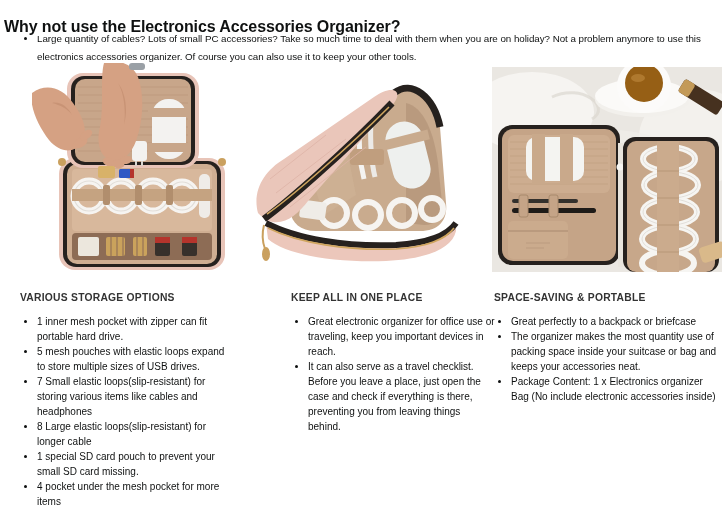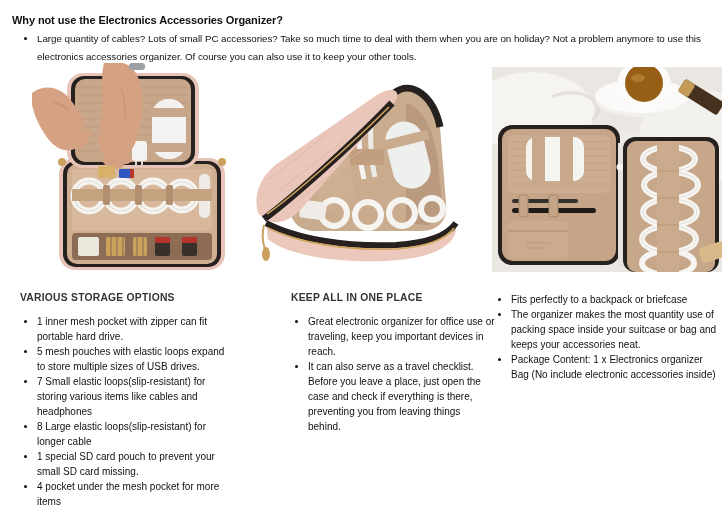--- a/index.html
+++ b/index.html
@@ -1,18 +1,18 @@
 <!DOCTYPE html>
 <html><head>
 <meta charset="utf-8">
 <style>
   html,body{margin:0;padding:0;background:#fff;}
   #page{position:relative;width:722px;height:512px;background:#ffffff;overflow:hidden;
         font-family:"Liberation Sans", sans-serif;color:#0f1111;}
-  .title{position:absolute;left:12px;top:5px;font-size:11px;font-weight:700;
+  .title{position:absolute;left:4px;top:5px;font-size:16px;font-weight:700;
          letter-spacing:-0.1px;color:#0f1111;}
   .intro{position:absolute;left:18px;top:30px;width:694px;margin:0;padding-left:19px;
          font-size:9.8px;line-height:18.4px;letter-spacing:-0.05px;list-style:disc outside;}
   .fig{position:absolute;}
   .col{position:absolute;top:292px;}
   .col h3{margin:0 2px 11px 2px;font-size:10.3px;font-weight:700;color:#333333;
           letter-spacing:0.25px;}
   .col ul{margin:0;padding-left:19px;font-size:10px;line-height:15px;list-style:disc outside;}
   .col li, .intro li{margin:0;}
   #col1{left:18px;width:216px;}
@@ -238,20 +238,21 @@
 
   <div class="col" id="col2">
     <h3>KEEP ALL IN ONE PLACE</h3>
     <ul>
       <li>Great electronic organizer for office use or traveling, keep you important devices in reach.</li>
       <li>It can also serve as a travel checklist. Before you leave a place, just open the case and check if everything is there, preventing you from leaving things behind.</li>
     </ul>
   </div>
 
   <div class="col" id="col3">
+    <h3>SPACE-SAVING &amp; PORTABLE</h3>
     <ul>
-      <li>Fits perfectly to a backpack or briefcase</li>
+      <li>Great perfectly to a backpack or briefcase</li>
       <li>The organizer makes the most quantity use of packing space inside your suitcase or bag and keeps your accessories neat.</li>
       <li>Package Content: 1 x Electronics organizer Bag (No include electronic accessories inside)</li>
     </ul>
   </div>
 
 </div>
 
 </body></html>

